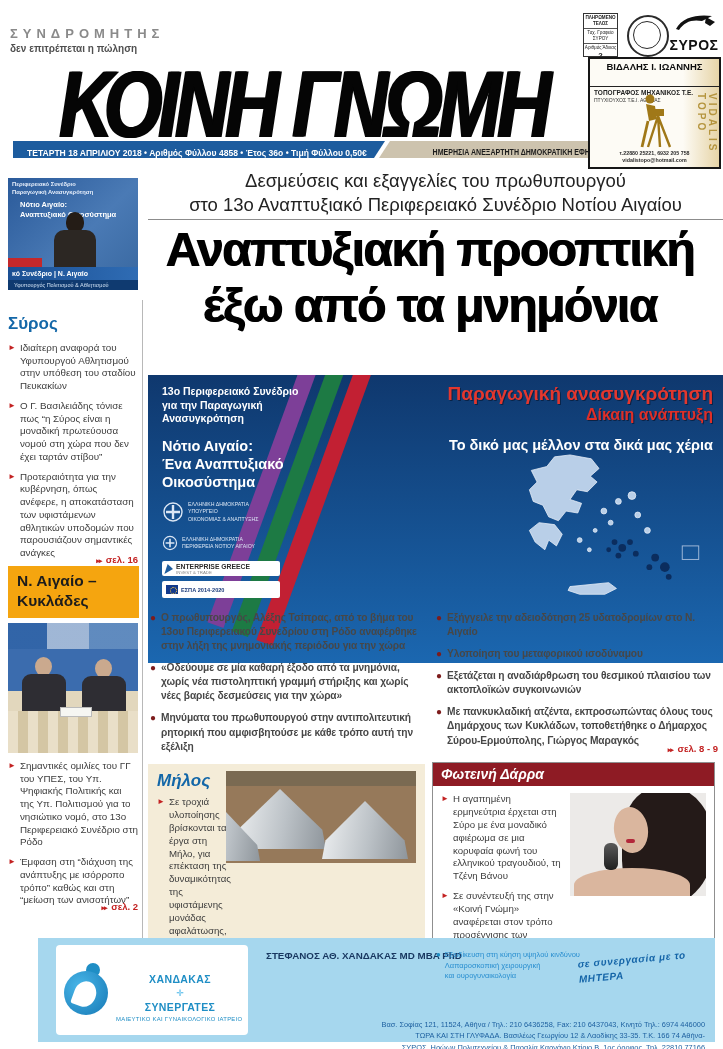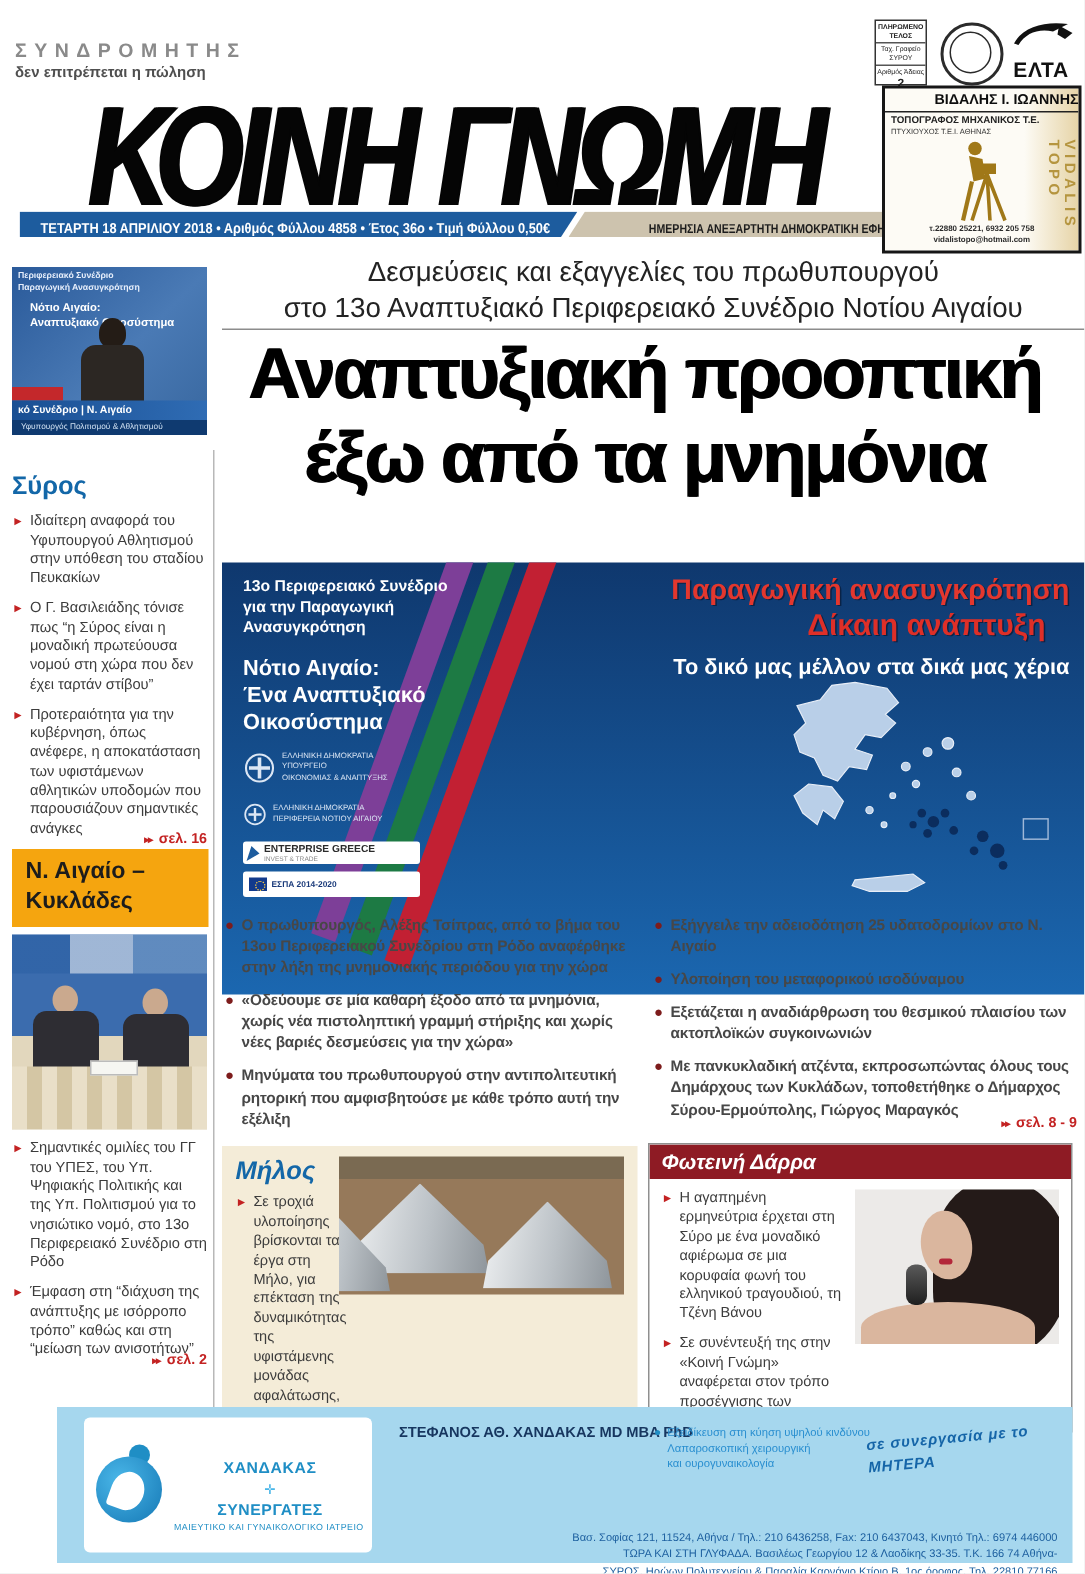--- a/index.html
+++ b/index.html
@@ -21,21 +21,21 @@
   .stampbox .b{font-weight:bold;}
   .stampbox .big{font-size:8px;font-weight:bold;}
   .stampbox hr{border:none;border-top:1px solid #555;margin:1px 0;}
   .stampround{left:627px;top:15px;width:38px;height:38px;border:2px solid #2b2b2b;border-radius:50%;}
   .stampround .inner{position:absolute;left:4px;top:4px;width:26px;height:26px;border:1px solid #2b2b2b;border-radius:50%;}
   .elta{left:669px;top:13px;width:50px;text-align:center;}
   .elta-label{font-size:14px;font-weight:bold;color:#111;letter-spacing:.5px;margin-top:-2px;}
   
   .vidalis{left:588px;top:57px;width:133px;height:112px;border:2px solid #161616;box-sizing:border-box;
     background:linear-gradient(90deg,#fdfbf5 0 72%,#e6d4a7 100%);overflow:hidden;}
-  .vid-name{font-size:9.5px;font-weight:bold;text-align:right;color:#0d0d0d;margin-top:2px;border-bottom:1px solid #222;padding-bottom:2px;}
+  .vid-name{font-size:9.5px;font-weight:bold;text-align:center;color:#0d0d0d;margin-top:2px;border-bottom:1px solid #222;padding-bottom:14px;}
   .vid-title{font-size:6.5px;font-weight:bold;color:#222;margin:2px 0 0 4px;}
   .vid-sub{font-size:5px;color:#333;margin:1px 0 0 4px;}
   .vid-brand{right:1px;top:34px;writing-mode:vertical-rl;font-size:10px;font-weight:bold;
     letter-spacing:3px;color:#b5953f;}
   .vid-contact{left:0;bottom:2px;width:100%;text-align:center;font-size:5.3px;font-weight:bold;color:#2b2b2b;line-height:1.45;}
   
   .datebar{left:13px;top:141px;width:575px;height:17px;}
   .db-blue{position:absolute;left:0;top:0;width:372px;height:100%;background:#1d5c9e;
     clip-path:polygon(0 0,100% 0,calc(100% - 11px) 100%,0 100%);
     color:#fff;font-weight:bold;font-size:9.5px;line-height:23px;padding-left:14px;box-sizing:border-box;white-space:nowrap;}
@@ -105,21 +105,21 @@
   .p-logo3{top:186px;width:118px;height:15px;}
   .eg-tri{width:0;height:0;border-left:7px solid #1d5c9e;border-top:5px solid transparent;border-bottom:5px solid transparent;transform:skewX(-18deg);}
   .eg-txt{font-size:6.8px;font-weight:bold;color:#2b2b2b;white-space:nowrap;}
   .eg-sub{font-size:4.4px;color:#888;white-space:nowrap;}
   .p-logo4{top:206px;width:118px;height:17px;}
   .euflag{width:12px;height:9px;background:#123a8c;position:relative;flex:0 0 auto;}
   .euflag::after{content:"";position:absolute;left:3.5px;top:2px;width:5px;height:5px;border:1px dotted #f7c948;border-radius:50%;}
   .espa-txt{font-size:5.6px;font-weight:bold;color:#1a3a7a;white-space:nowrap;}
   .p-red1{position:absolute;left:240px;top:8px;width:325px;text-align:right;font-size:19px;font-weight:bold;color:#e3372e;
     text-shadow:1px 1px 0 #0a2347;white-space:nowrap;}
-  .p-red2{position:absolute;left:224px;top:31px;width:325px;text-align:right;font-size:20px;font-weight:bold;color:#de2f28;
+  .p-red2{position:absolute;left:240px;top:31px;width:325px;text-align:right;font-size:16px;font-weight:bold;color:#de2f28;
     text-shadow:1px 1px 0 #0a2347;white-space:nowrap;}
   .p-white{position:absolute;left:240px;top:62px;width:325px;text-align:right;font-size:14.5px;font-weight:bold;color:#fff;white-space:nowrap;}
   .gmap{position:absolute;left:272px;top:78px;}
 
   
   .pts{top:611px;}
   .pts-left{left:150px;width:276px;}
   .pts-right{left:436px;width:282px;}
   .pt-item{display:flex;gap:5px;margin-bottom:8px;}
   .pt-dot{color:#7d1c1c;font-size:10px;line-height:1.4;flex:0 0 auto;}
@@ -198,21 +198,21 @@
 
   <div class="abs stampround">
     <div class="inner"></div>
   </div>
 
   <div class="abs elta">
     <svg width="44" height="22" viewBox="0 0 44 22">
       <path d="M4 16 C10 4 26 1 40 3 L30 8 C20 6 12 9 7 17 Z" fill="#111"></path>
       <path d="M34 4 L43 9 38 13 33 10 Z" fill="#111"></path>
     </svg>
-    <div class="elta-label">ΕΛΤΑ</div>
+    <div class="elta-label">ΣΥΡΟΣ</div>
   </div>
 
   <div class="abs vidalis">
     <div class="vid-name">ΒΙΔΑΛΗΣ Ι. ΙΩΑΝΝΗΣ</div>
     <div class="vid-title">ΤΟΠΟΓΡΑΦΟΣ ΜΗΧΑΝΙΚΟΣ Τ.Ε.</div>
     <div class="vid-sub">ΠΤΥΧΙΟΥΧΟΣ Τ.Ε.Ι. ΑΘΗΝΑΣ</div>
     <svg class="abs" style="left:40px;top:34px;" width="44" height="56" viewBox="0 0 44 56">
       <circle cx="20" cy="6" r="4.5" fill="#a07818"></circle>
       <path d="M16 11 L25 13 27 26 19 28 Z" fill="#a07818"></path>
       <rect x="24" y="16" width="10" height="7" fill="#a07818"></rect>

